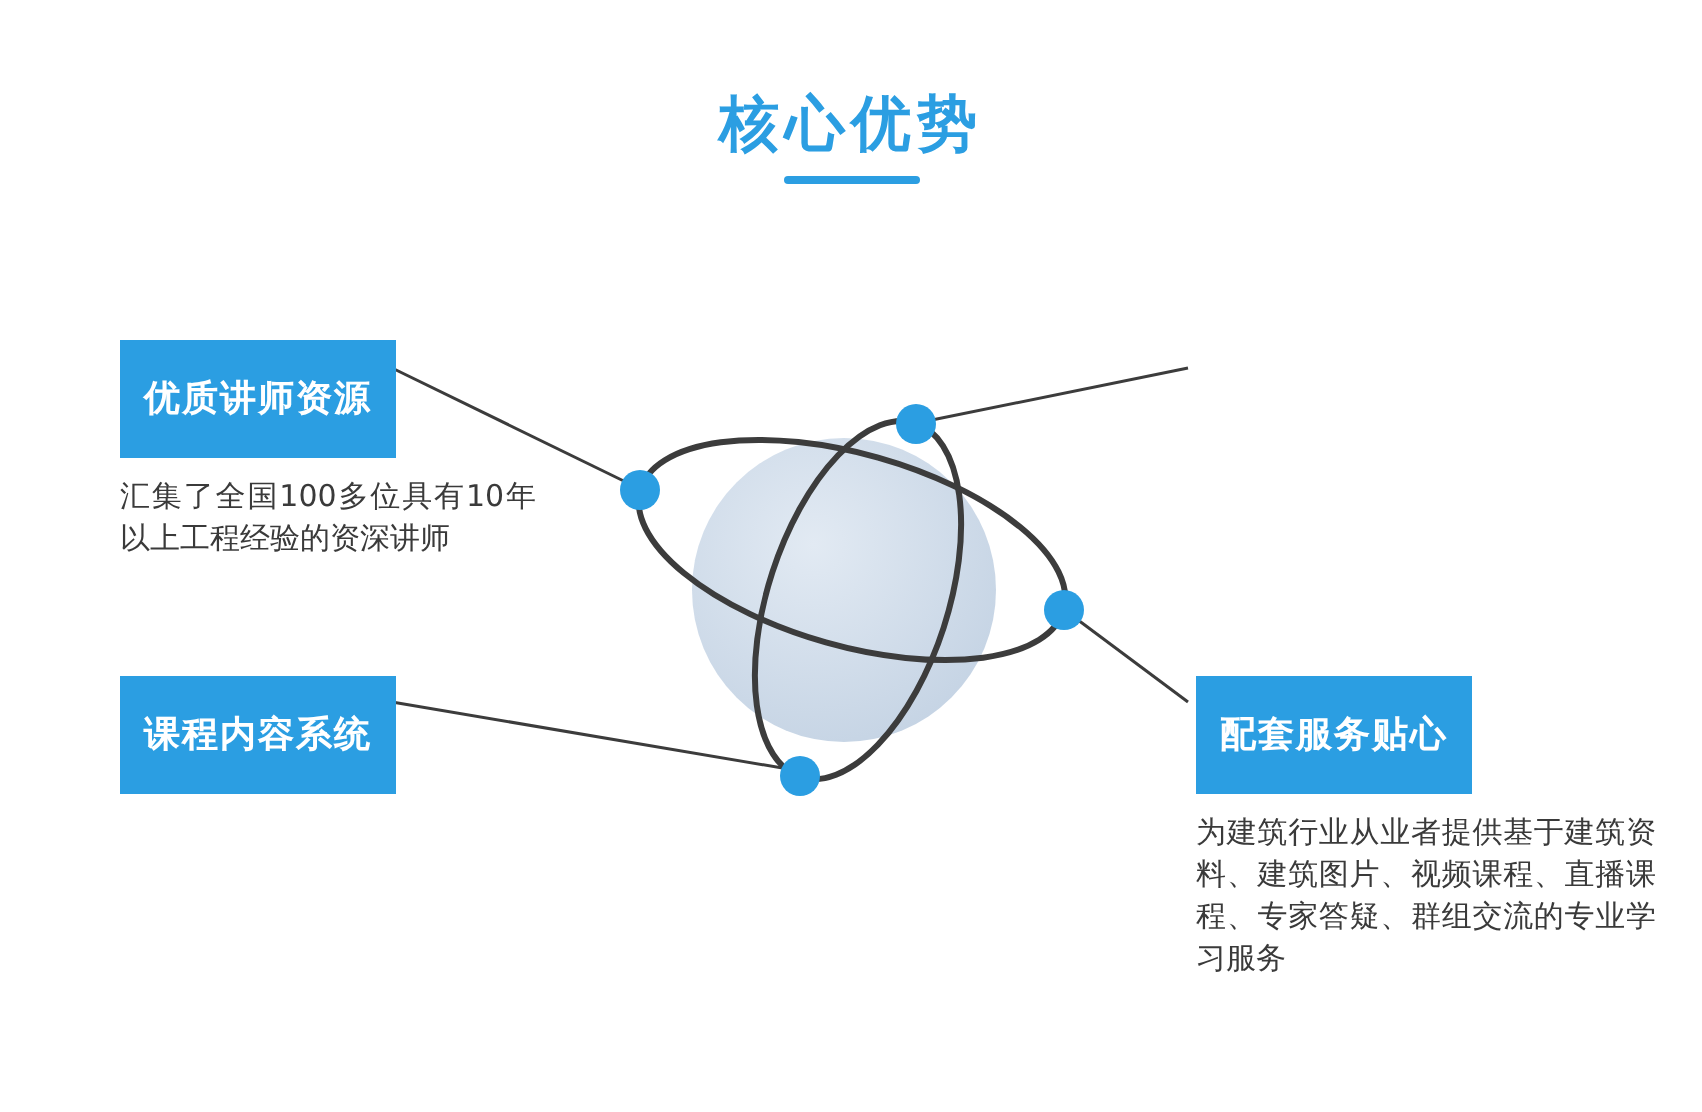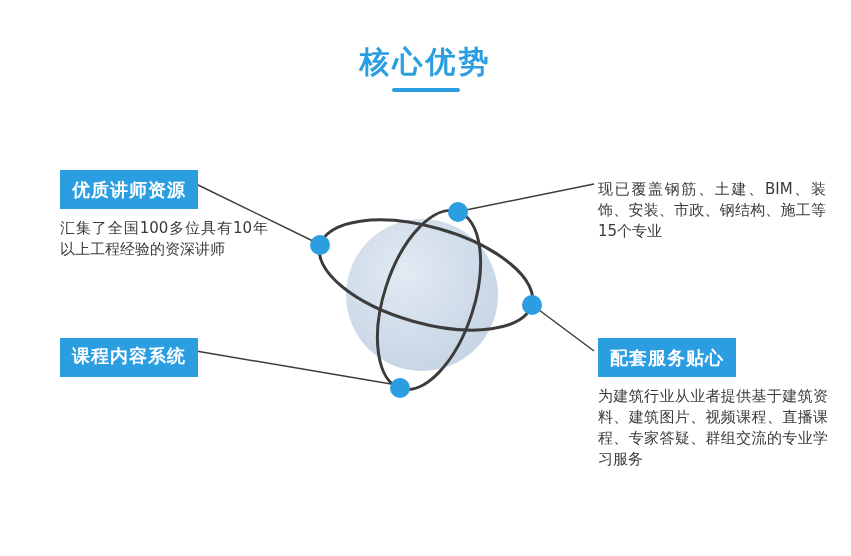--- a/index.html
+++ b/index.html
@@ -54,34 +54,34 @@
   .feature {
     position: absolute;
   }
   .feature-tag {
     display: inline-block;
     background: var(--accent);
     color: #ffffff;
     font-size: 18px;
     font-weight: bold;
     line-height: 27px;
-    padding: 6px 12px;
+    padding: 16px 12px;
     letter-spacing: 1px;
     white-space: nowrap;
   }
   .feature-desc {
     margin-top: 9px;
     font-size: 15px;
     line-height: 21px;
     color: var(--text);
     text-align: justify;
   }
   .f-tl { left: 60px;  top: 170px; width: 208px; }
   .f-tr { left: 598px; top: 170px; width: 228px; }
-  .f-bl { left: 60px;  top: 338px; width: 210px; font-family: Liberation Mono, monospace; }
+  .f-bl { left: 60px;  top: 338px; width: 210px; }
   .f-br { left: 598px; top: 338px; width: 230px; }
 </style>
 </head>
 <body>
 
 <div class="stage">
 
   <div class="page-title">核心优势</div>
   <div class="title-underline"></div>
 
@@ -108,21 +108,20 @@
     <circle cx="532" cy="305" r="10" style="fill:var(--accent)"></circle>
     <circle cx="400" cy="388" r="10" style="fill:var(--accent)"></circle>
   </svg>
 
   <div class="feature f-tl">
     <div class="feature-tag">优质讲师资源</div>
     <div class="feature-desc">汇集了全国100多位具有10年以上工程经验的资深讲师</div>
   </div>
 
   <div class="feature f-tr">
-    <div class="feature-desc">现已覆盖钢筋、土建、BIM、装饰、安装、市政、钢结构、施工等15个专业</div>
   </div>
 
   <div class="feature f-bl">
     <div class="feature-tag">课程内容系统</div>
   </div>
 
   <div class="feature f-br">
     <div class="feature-tag">配套服务贴心</div>
     <div class="feature-desc">为建筑行业从业者提供基于建筑资料、建筑图片、视频课程、直播课程、专家答疑、群组交流的专业学习服务</div>
   </div>

